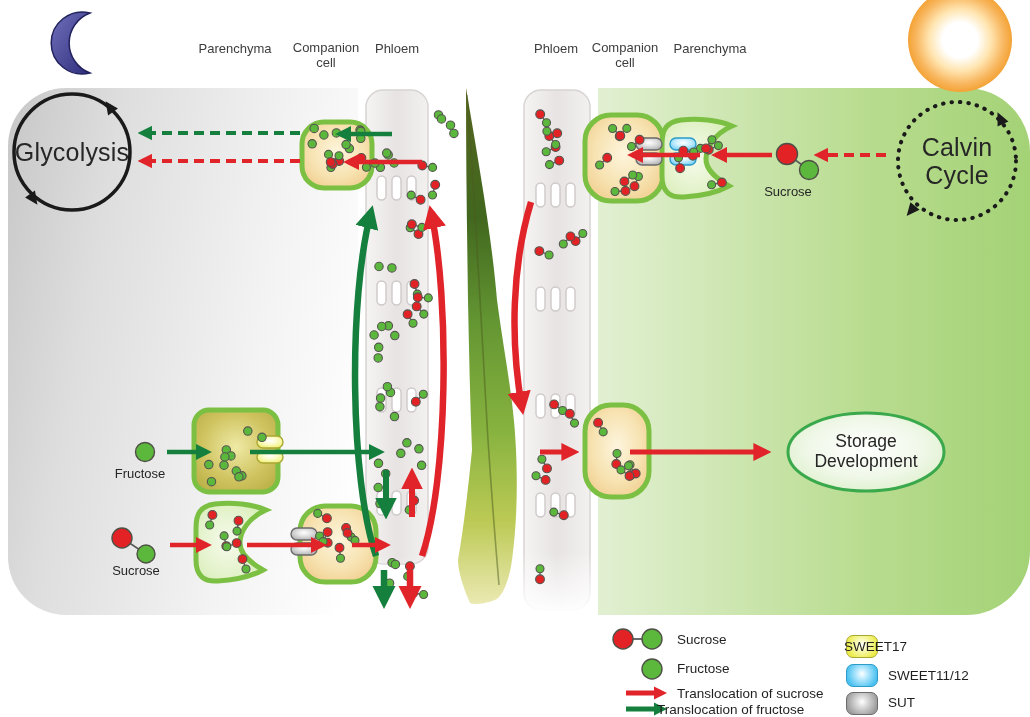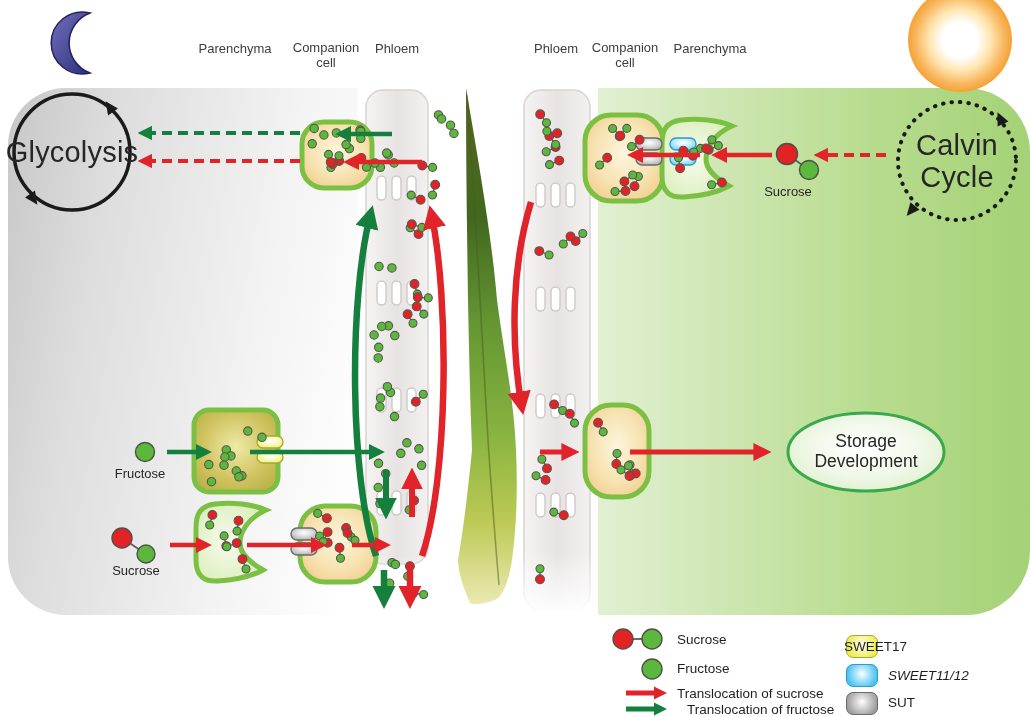--- a/index.html
+++ b/index.html
@@ -12,21 +12,21 @@
     background:linear-gradient(to right,#eef5e5 0%,#e0efcf 18%,#b8dc8f 68%,var(--panel-green-edge) 100%);}
   .strip{position:absolute;top:88px;height:527px;background:#fff;}
   #strip-left{left:358px;width:88px;}
   #strip-right{left:518px;width:80px;}
   #sun{position:absolute;left:908px;top:-12px;width:104px;height:104px;border-radius:50%;
     background:radial-gradient(circle,#ffffff 0%,#ffffff 24%,#ffe5b0 42%,#f8b65e 60%,var(--sun-orange) 70%,rgba(244,164,56,0) 98%);}
   svg.scene{position:absolute;left:0;top:0;}
   .clabel{position:absolute;transform:translate(-50%,-50%);text-align:center;
           white-space:pre-line;line-height:1.12;color:#262626;}
   .hdr{font-size:13px;color:#3d3d3d;}
-  .big{font-size:29px;letter-spacing:0.2px;}
+  .big{font-size:25px;letter-spacing:0.2px;}
   .mid{font-size:17.5px;}
   .sm{font-size:13px;}
   .legend-label{position:absolute;font-size:13.5px;color:#1f1f1f;white-space:nowrap;}
   .pill{position:absolute;width:32px;height:23px;border-radius:7px;box-sizing:border-box;}
   #pill-sweet17{background:radial-gradient(circle at 50% 42%,#ffffff 0%,#fbfbc9 22%,var(--sweet17-yellow) 78%);border:1.5px solid #a9a733;}
   #pill-sweet1112{background:radial-gradient(circle at 50% 42%,#ffffff 0%,#ccf0ff 20%,var(--sweet11-12-blue) 78%);border:1.5px solid #2d9cc8;}
   #pill-sut{background:radial-gradient(circle at 50% 42%,#ffffff 0%,#e2e2e2 22%,var(--sut-gray) 80%);border:1.5px solid #6b6b6b;}
   .lgicon{position:absolute;}
 </style>
 </head>
@@ -512,22 +512,22 @@
     <svg class="lgicon" style="left:624px;top:685px;" width="46" height="16">
       <line x1="2" y1="8" x2="30" y2="8" stroke="var(--arrow-red)" stroke-width="5"></line>
       <path d="M30,1.5 L43,8 L30,14.5 Z" fill="var(--arrow-red)"></path>
     </svg>
     <div class="legend-label" style="left:677px;top:686px;text-align:right;">Translocation of sucrose</div>
 
     <svg class="lgicon" style="left:624px;top:701px;" width="46" height="16">
       <line x1="2" y1="8" x2="30" y2="8" stroke="var(--arrow-green)" stroke-width="5"></line>
       <path d="M30,1.5 L43,8 L30,14.5 Z" fill="var(--arrow-green)"></path>
     </svg>
-    <div class="legend-label" style="left:687px;top:702px;">Translocation of fructose</div>
+    <div class="legend-label" style="left:657px;top:702px;">Translocation of fructose</div>
 
     <div class="pill" id="pill-sweet17" style="left:846px;top:635px;"></div>
     <div class="legend-label" style="left:844px;top:639px;">SWEET17</div>
     <div class="pill" id="pill-sweet1112" style="left:846px;top:664px;"></div>
-    <div class="legend-label" style="left:888px;top:668px;font-style:italic;">SWEET11/12</div>
+    <div class="legend-label" style="left:888px;top:668px;">SWEET11/12</div>
     <div class="pill" id="pill-sut" style="left:846px;top:692px;"></div>
     <div class="legend-label" style="left:888px;top:695px;text-align:right;">SUT</div>
   </div>
 </div>
 
 </body></html>

